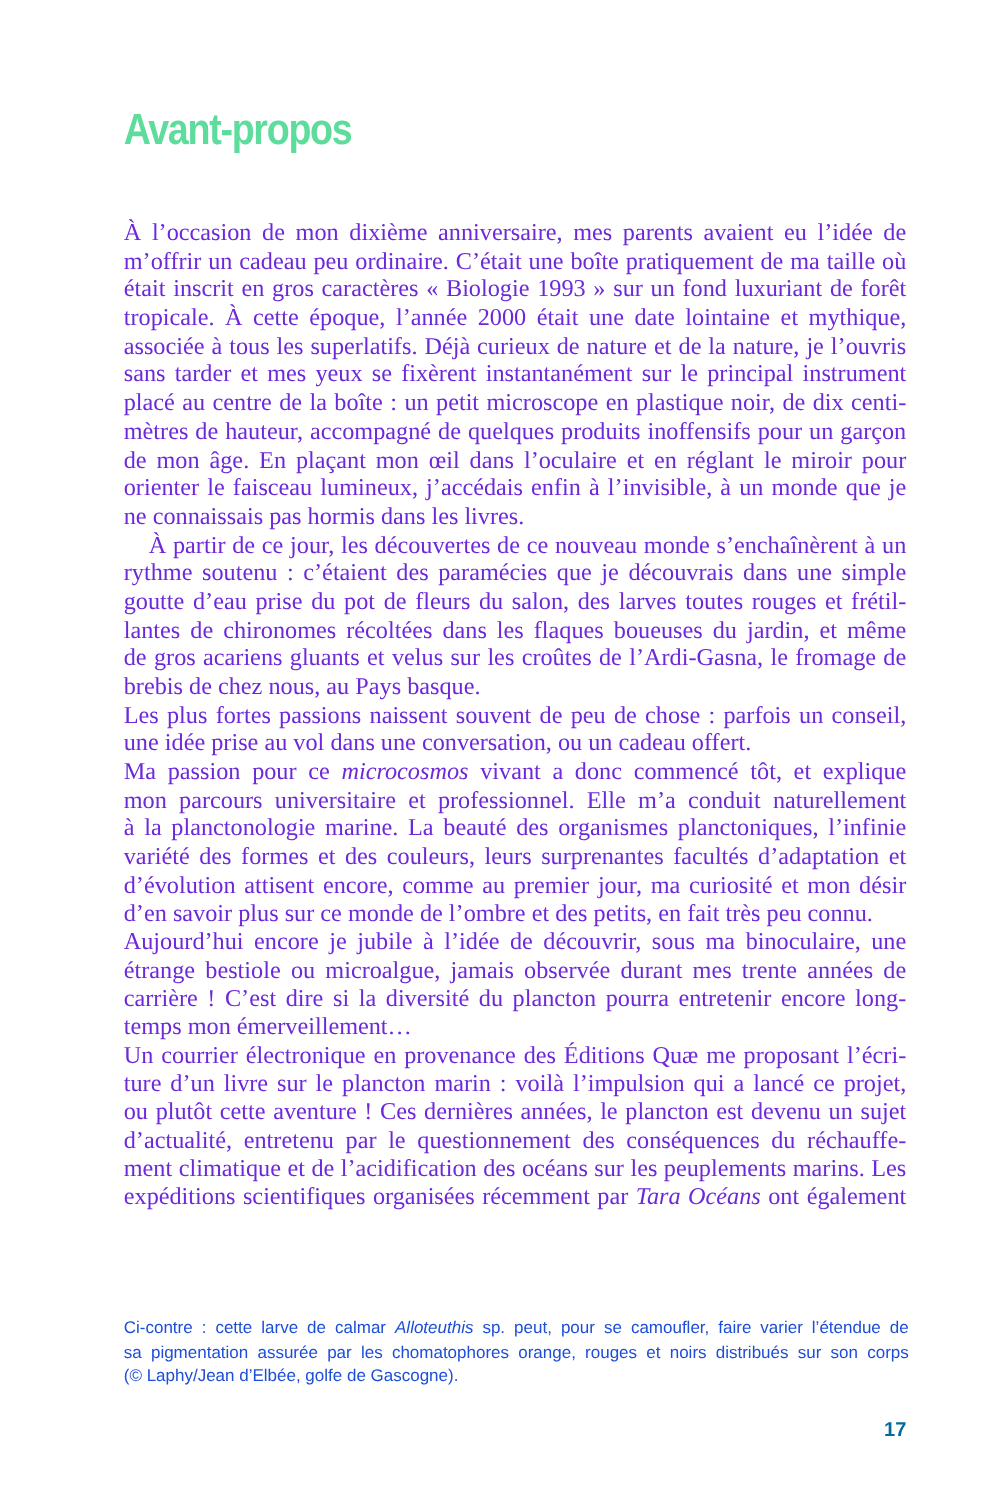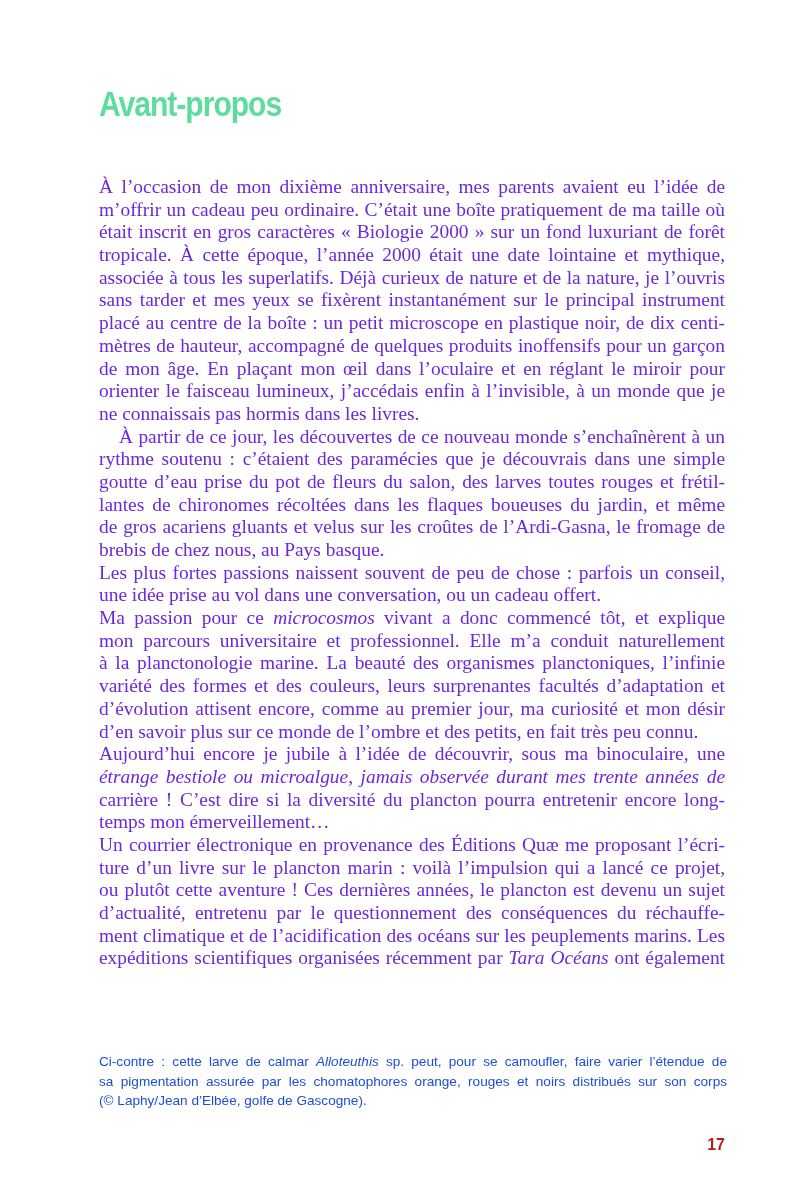--- a/index.html
+++ b/index.html
@@ -26,34 +26,34 @@
     .line.last { text-align-last: left; }
     .caption {
       position: absolute; left: 99px; top: 1052px; width: 628px;
       font-family: "Liberation Sans", sans-serif;
       font-size: 13.6px; color: #1d4ed8; line-height: 19.5px;
     }
     .caption .line { height: 19.5px; }
     .folio {
       position: absolute; left: 683px; top: 1136px; width: 42px; text-align: right;
       font-family: "Liberation Sans", sans-serif; font-weight: bold;
-      font-size: 16px; color: #b91c1c;
+      font-size: 16px; color: #0369a1;
     }
     em { font-style: italic; }
   </style>
 </head>
 <body>
 
 <div class="page">
   <h1 class="title">Avant-propos</h1>
 
   <div class="body-text" id="body-text">
       <span class="line" style="display: block;">À l’occasion de mon dixième anniversaire, mes parents avaient eu l’idée de</span>
       <span class="line" style="display: block;">m’offrir un cadeau peu ordinaire. C’était une boîte pratiquement de ma taille où</span>
-      <span class="line" style="display: block;">était inscrit en gros caractères « Biologie 2000 » sur un fond luxuriant de forêt</span>
+      <span class="line" style="display: block;">était inscrit en gros caractères « Biologie 1993 » sur un fond luxuriant de forêt</span>
       <span class="line" style="display: block;">tropicale. À cette époque, l’année 2000 était une date lointaine et mythique,</span>
       <span class="line" style="display: block;">associée à tous les superlatifs. Déjà curieux de nature et de la nature, je l’ouvris</span>
       <span class="line" style="display: block;">sans tarder et mes yeux se fixèrent instantanément sur le principal instrument</span>
       <span class="line" style="display: block;">placé au centre de la boîte : un petit microscope en plastique noir, de dix centi-</span>
       <span class="line" style="display: block;">mètres de hauteur, accompagné de quelques produits inoffensifs pour un garçon</span>
       <span class="line" style="display: block;">de mon âge. En plaçant mon œil dans l’oculaire et en réglant le miroir pour</span>
       <span class="line" style="display: block;">orienter le faisceau lumineux, j’accédais enfin à l’invisible, à un monde que je</span>
       <span class="line last" style="display: block;">ne connaissais pas hormis dans les livres.</span>
       <span class="line" style="display: block; margin-left: 20px;">À partir de ce jour, les découvertes de ce nouveau monde s’enchaînèrent à un</span>
       <span class="line" style="display: block;">rythme soutenu : c’étaient des paramécies que je découvrais dans une simple</span>
@@ -63,21 +63,21 @@
       <span class="line last" style="display: block;">brebis de chez nous, au Pays basque.</span>
       <span class="line" style="display: block;">Les plus fortes passions naissent souvent de peu de chose : parfois un conseil,</span>
       <span class="line last" style="display: block;">une idée prise au vol dans une conversation, ou un cadeau offert.</span>
       <span class="line" style="display: block;">Ma passion pour ce <em>microcosmos</em> vivant a donc commencé tôt, et explique</span>
       <span class="line" style="display: block;">mon parcours universitaire et professionnel. Elle m’a conduit naturellement</span>
       <span class="line" style="display: block;">à la planctonologie marine. La beauté des organismes planctoniques, l’infinie</span>
       <span class="line" style="display: block;">variété des formes et des couleurs, leurs surprenantes facultés d’adaptation et</span>
       <span class="line" style="display: block;">d’évolution attisent encore, comme au premier jour, ma curiosité et mon désir</span>
       <span class="line last" style="display: block;">d’en savoir plus sur ce monde de l’ombre et des petits, en fait très peu connu.</span>
       <span class="line" style="display: block;">Aujourd’hui encore je jubile à l’idée de découvrir, sous ma binoculaire, une</span>
-      <span class="line" style="display: block; font-style: italic;">étrange bestiole ou microalgue, jamais observée durant mes trente années de</span>
+      <span class="line" style="display: block;">étrange bestiole ou microalgue, jamais observée durant mes trente années de</span>
       <span class="line" style="display: block;">carrière ! C’est dire si la diversité du plancton pourra entretenir encore long-</span>
       <span class="line last" style="display: block;">temps mon émerveillement…</span>
       <span class="line" style="display: block;">Un courrier électronique en provenance des Éditions Quæ me proposant l’écri-</span>
       <span class="line" style="display: block;">ture d’un livre sur le plancton marin : voilà l’impulsion qui a lancé ce projet,</span>
       <span class="line" style="display: block;">ou plutôt cette aventure ! Ces dernières années, le plancton est devenu un sujet</span>
       <span class="line" style="display: block;">d’actualité, entretenu par le questionnement des conséquences du réchauffe-</span>
       <span class="line" style="display: block;">ment climatique et de l’acidification des océans sur les peuplements marins. Les</span>
       <span class="line" style="display: block;">expéditions scientifiques organisées récemment par <em>Tara Océans</em> ont également</span>
     </div>
 

